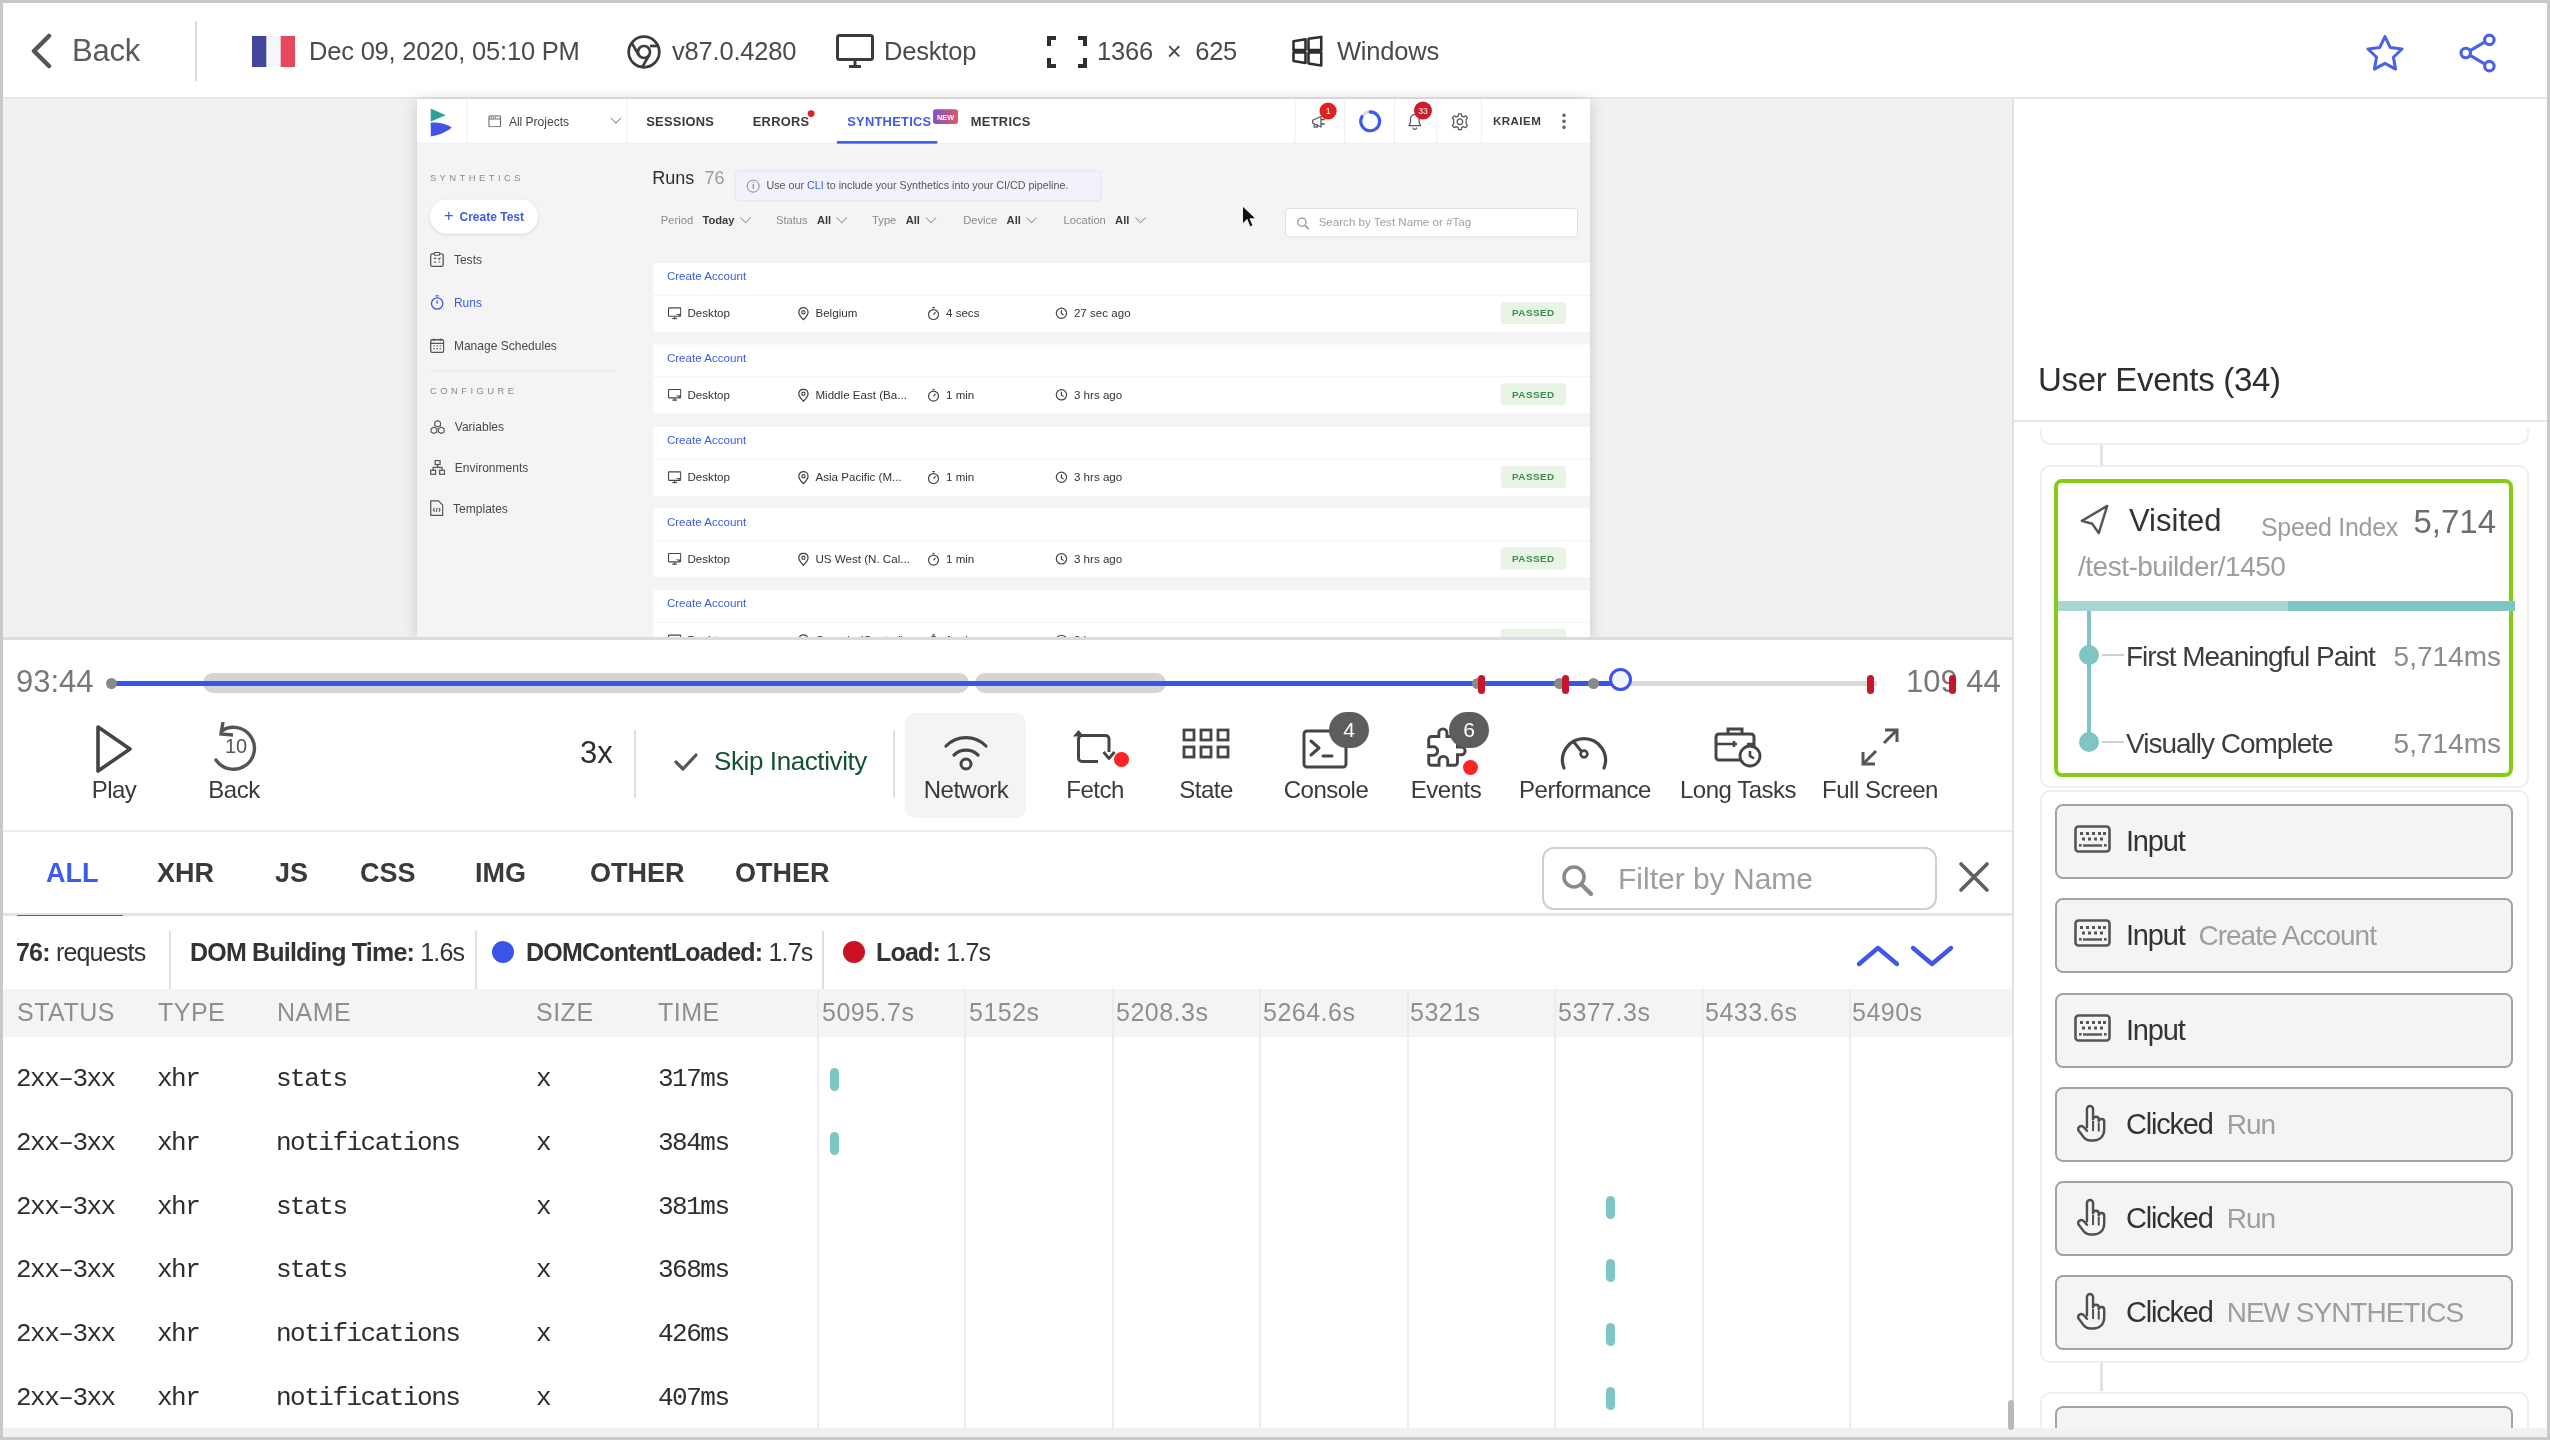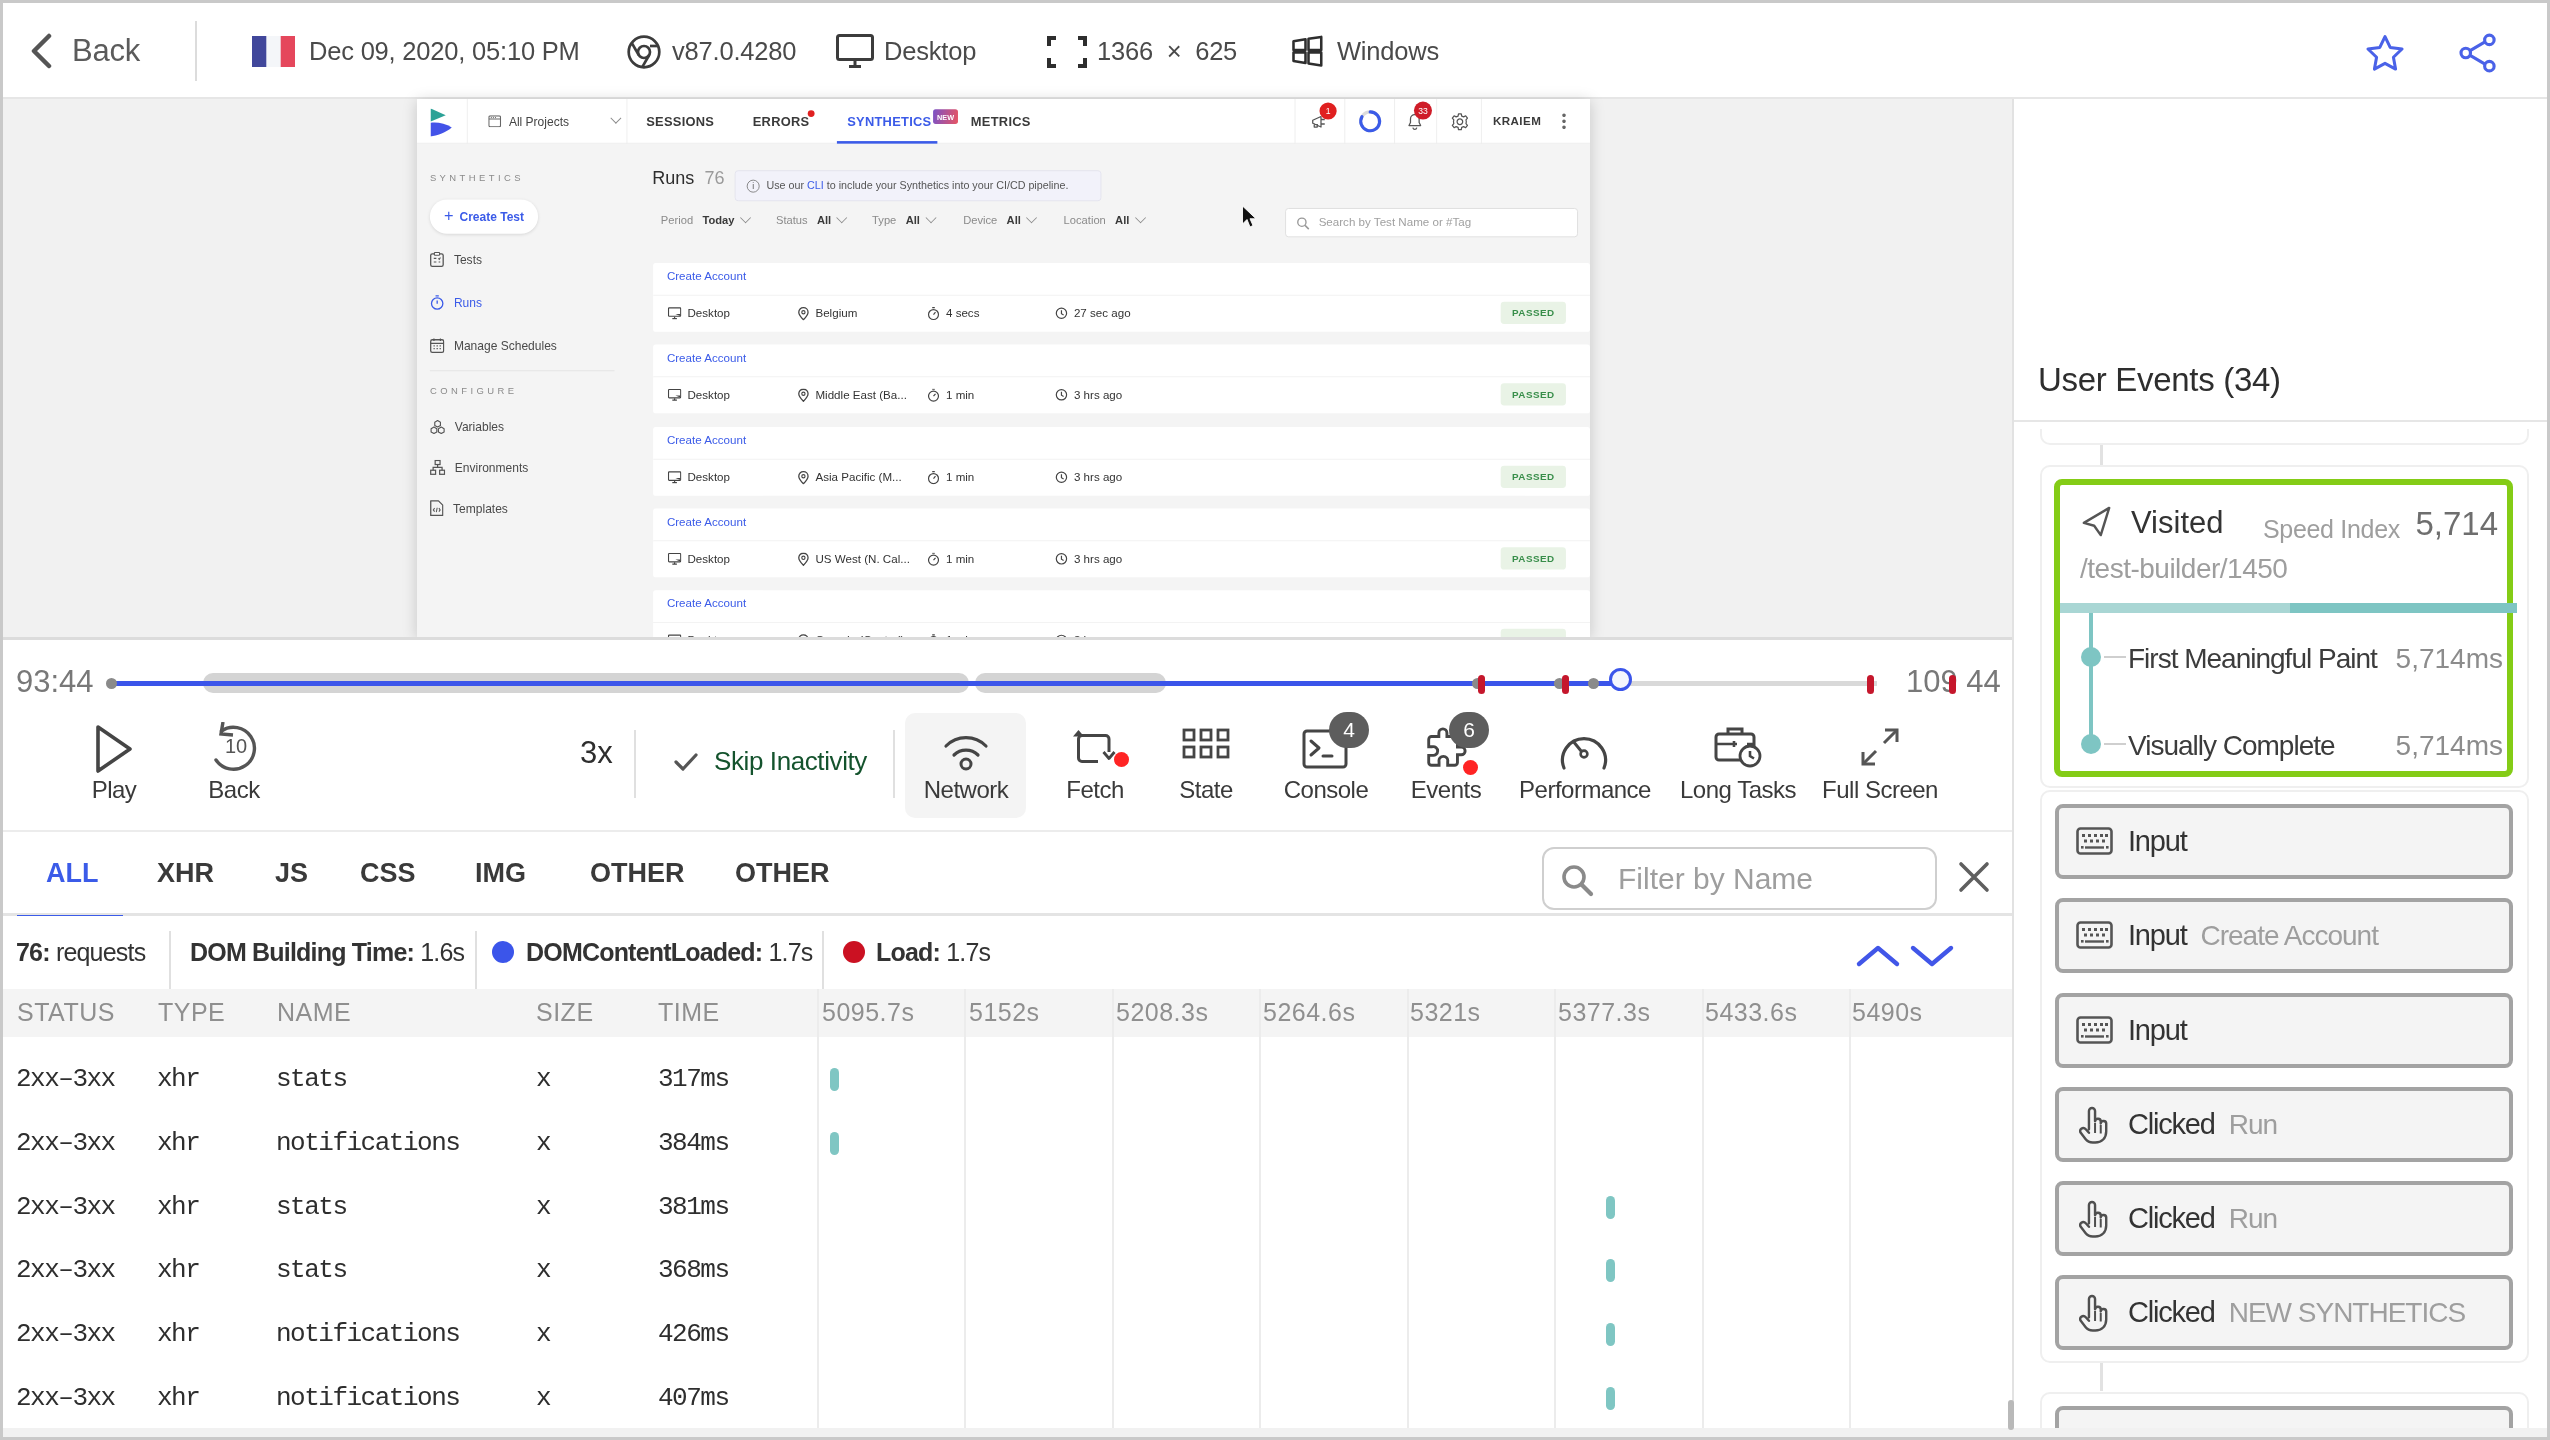--- a/index.html
+++ b/index.html
@@ -28,21 +28,21 @@
 
 .nettable{position:absolute;left:0;top:989px;width:2012px;height:439px;background:#fff;font-family:"Liberation Mono",monospace;}
 .nt-head{position:absolute;left:0;top:0;width:2012px;height:48px;background:#f4f4f4;color:#8f8f8f;font-family:"Liberation Sans",sans-serif;font-size:25px;letter-spacing:0.5px;}
 .nt-head span{position:absolute;top:9px;}
 .gridline{position:absolute;top:0;width:2px;height:439px;background:#ececec;}
 .nt-row{position:absolute;left:0;width:2012px;height:64px;color:#2e2e2e;font-size:26px;letter-spacing:-1.5px;}
 .nt-row span{position:absolute;top:16px;}
 .tealbar{position:absolute;width:9px;height:23px;border-radius:4.5px;background:#7fc6c3;top:20px;}
 
 .sidebar{position:absolute;left:2012px;top:99px;width:538px;height:1329px;background:#fff;border-left:2px solid #e2e2e2;}
-.ecard{position:absolute;left:41px;width:458px;height:75px;background:#f4f4f4;border:4px solid #a3a3a3;border-radius:8px;display:flex;align-items:center;padding-left:69px;gap:14px;}
+.ecard{position:absolute;left:41px;width:458px;height:75px;background:#f4f4f4;border:2px solid #a3a3a3;border-radius:8px;display:flex;align-items:center;padding-left:69px;gap:14px;}
 .ecard .t1{font-size:29px;color:#333;letter-spacing:-1.2px;}
 .ecard .t2{font-size:28px;color:#9e9e9e;white-space:nowrap;letter-spacing:-1px;}
 .gcard{position:absolute;left:26px;width:489px;background:#fff;border:2px solid #efefef;border-radius:10px;}
 .bottomband{position:absolute;left:0;top:1428px;width:2550px;height:9px;background:#f1f1f1;}
 .frame{position:absolute;background:#c9c9c9;}
 </style></head>
 <body>
 <div class="page">
   <div class="topbar">
     <svg class="abs" style="left:28px;top:30px" width="26" height="36" viewBox="0 0 26 36">
@@ -544,21 +544,21 @@
         <span style="left:658px;">407ms</span>
         <div class="tealbar" style="left:1606px;"></div>
       </div>
   </div>
   <div class="sidebar" style="overflow:hidden;">
     <div class="abs" style="left:24px;top:262px;font-size:33px;color:#2e2e2e;letter-spacing:-0.3px;">User Events (34)</div>
     <div class="abs" style="left:0px;top:321px;width:538px;height:2px;background:#e6e6e6;"></div>
     <div class="abs" style="left:26px;top:330px;width:489px;height:16px;border:2px solid #efefef;border-top:none;border-radius:0 0 10px 10px;"></div>
     <div class="abs" style="left:86px;top:346px;width:3px;height:20px;background:#e2e2e2;"></div>
     <div class="gcard" style="top:366px;height:323px;"></div>
-    <div class="abs" style="left:40px;top:380px;width:459px;height:298px;border:6px solid #84cc16;border-radius:8px;background:#fff;">
+    <div class="abs" style="left:40px;top:380px;width:459px;height:298px;border:4px solid #84cc16;border-radius:8px;background:#fff;">
       <svg class="abs" style="left:22px;top:21px" width="30" height="31" viewBox="0 0 32 33">
           <path d="M2 18 L29 2 L20 31 L13 21 Z" fill="none" stroke="#555" stroke-width="2.6" stroke-linejoin="round"></path>
         </svg>
       <div class="abs" style="left:71px;top:20px;font-size:31px;color:#333;">Visited</div>
       <div class="abs" style="left:340px;top:30px;font-size:25px;color:#9e9e9e;letter-spacing:-0.3px;transform:translateX(-100%);white-space:nowrap;">Speed Index</div>
       <div class="abs" style="left:438px;top:20px;font-size:33px;color:#6e6e6e;transform:translateX(-100%);">5,714</div>
       <div class="abs" style="left:20px;top:68px;font-size:28px;color:#9e9e9e;letter-spacing:-0.5px;">/test-builder/1450</div>
       <div class="abs" style="left:0;top:118px;width:230px;height:10px;background:#a9d6d4;"></div>
       <div class="abs" style="left:230px;top:118px;width:227px;height:10px;background:#7ec5c3;"></div>
       <div class="abs" style="left:29px;top:128px;width:4px;height:132px;background:#7ec5c3;"></div>

